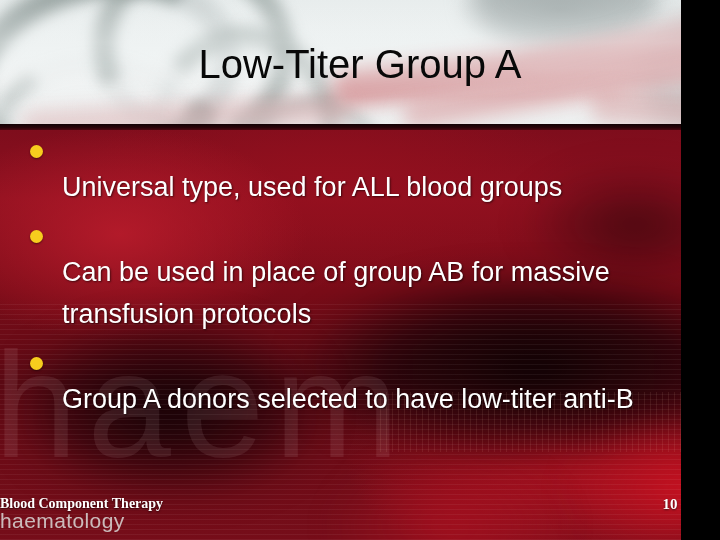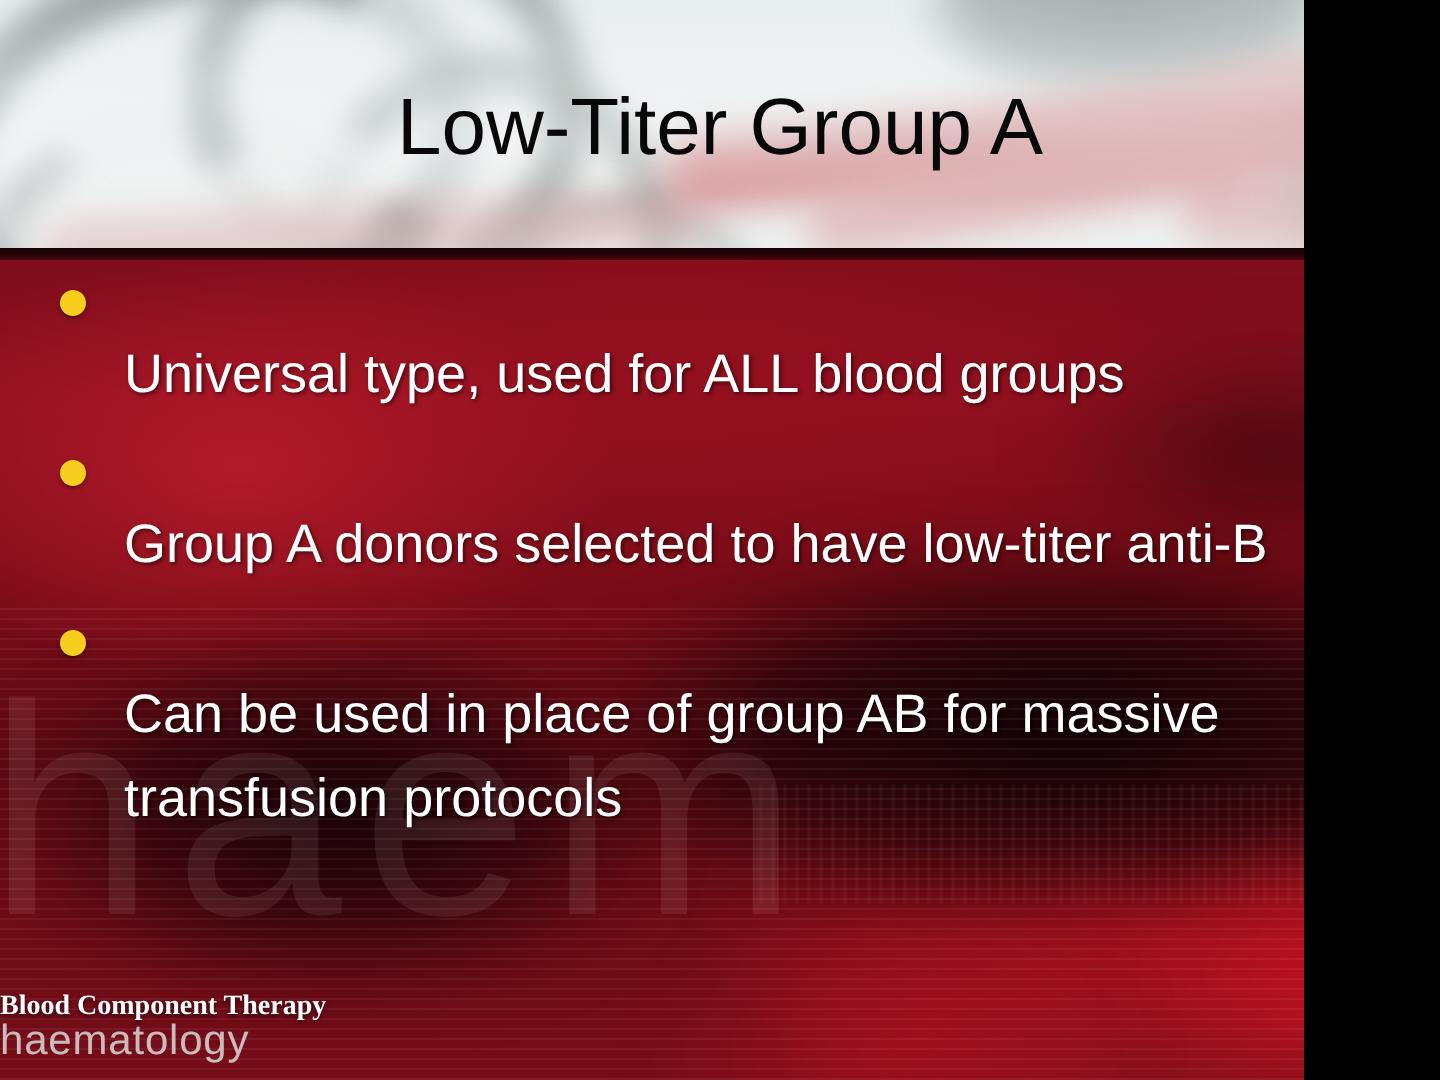--- a/index.html
+++ b/index.html
@@ -7,20 +7,21 @@
     padding: 0;
     background: #000;
   }
   #slide {
     position: relative;
     width: 652px;
     height: 540px;
     overflow: hidden;
     font-family: "Liberation Sans", sans-serif;
     background: #0c4a6e;
+    padding-left: 29px;
   }
 
   
   #header {
     position: absolute;
     left: 0; top: 0;
     width: 720px; height: 124px;
     overflow: hidden;
     background:
       radial-gradient(ellipse 150px 60px at 560px 10px, rgba(150,160,160,0.55), rgba(150,160,160,0) 70%),
@@ -337,25 +338,26 @@
     <div class="scanlines"></div>
     <div class="speckle"></div>
 
     <div id="bullets">
       <div class="bullet-row">
         <span class="bullet-dot"></span>
         <span class="bullet-text">Universal type, used for ALL blood groups</span>
       </div>
       <div class="bullet-row">
         <span class="bullet-dot"></span>
-        <span class="bullet-text">Group A donors selected to have low-titer anti-B</span>
+        <span class="bullet-text">Can be used in place of group AB for massive transfusion protocols</span>
       </div>
       <div class="bullet-row">
         <span class="bullet-dot"></span>
-        <span class="bullet-text">Can be used in place of group AB for massive transfusion protocols</span>
+        <span class="bullet-text">Group A donors selected to have low-titer anti-B</span>
       </div>
     </div>
   </div>
 
   <div id="footer-title">Blood Component Therapy</div>
+  <div id="slide-number">10</div>
   <div id="brand">haematology</div>
 
 </div>
 
 </body></html>

